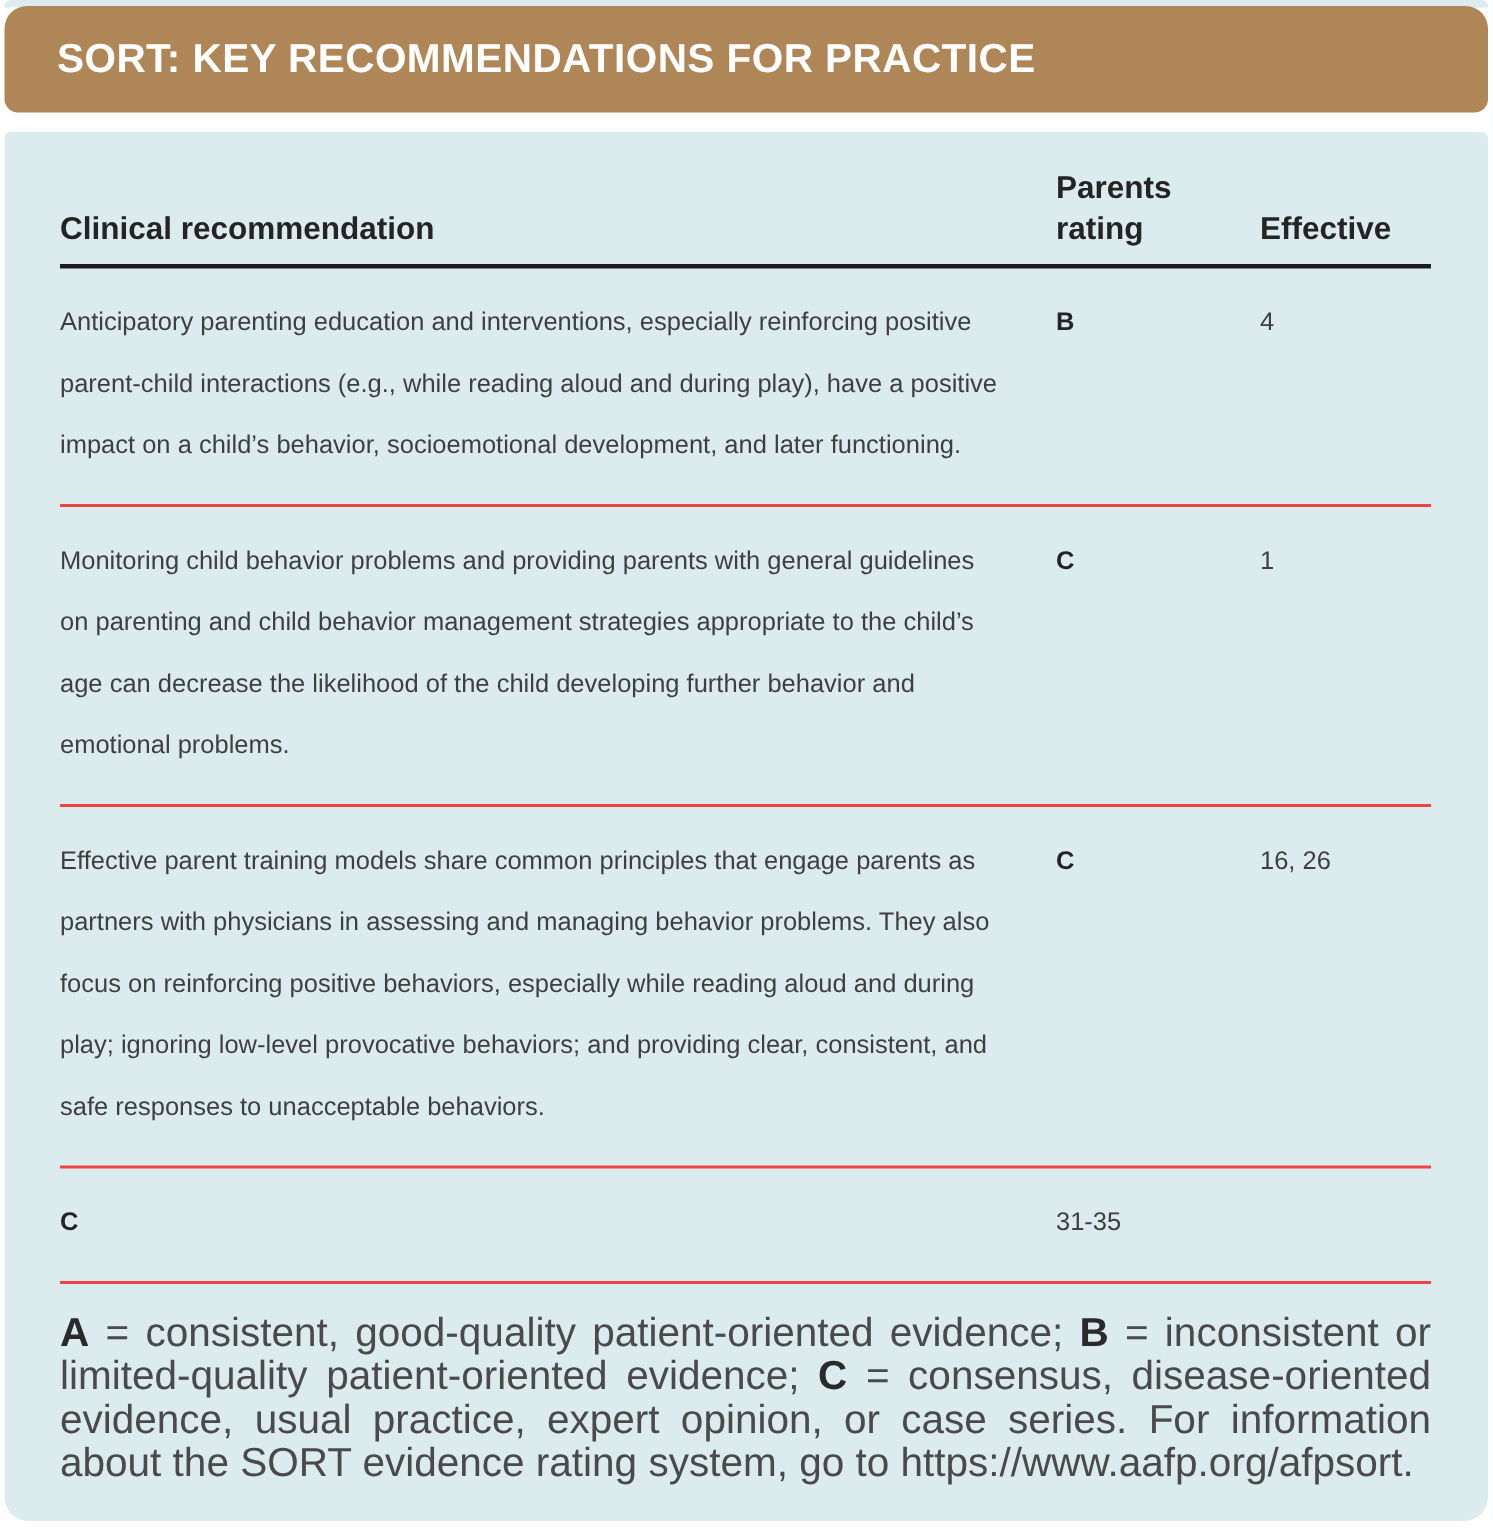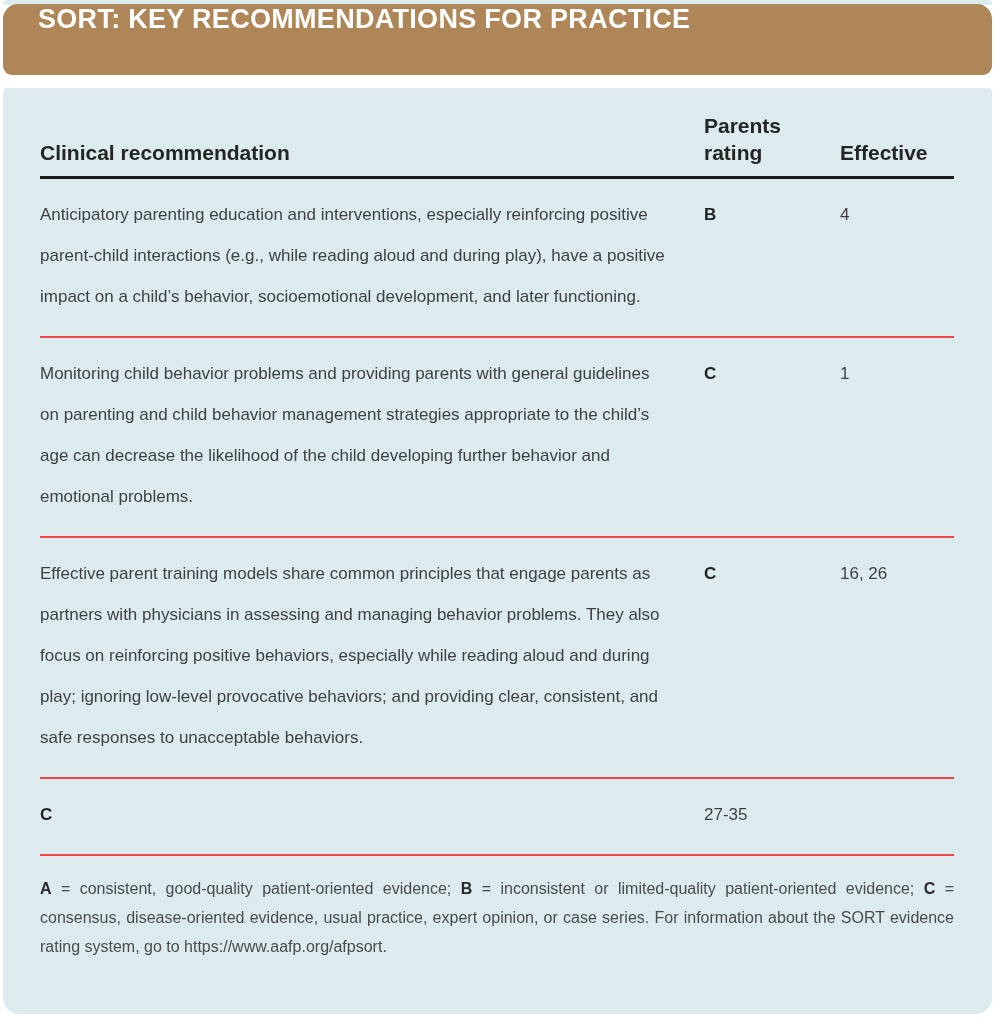--- a/index.html
+++ b/index.html
@@ -18,20 +18,21 @@
     background: #dcebee;
     border-radius: 4px 4px 0 0;
   }
   .title-bar {
     position: absolute;
     top: 4px; left: 3px; right: 3px;
     height: 71px;
     background: #ae8657;
     border-radius: 15px 15px 9px 9px;
     display: flex;
+    align-items: center;
     padding-left: 35px;
     box-sizing: border-box;
   }
   .title-text {
     color: #ffffff;
     font-size: 27px;
     font-weight: bold;
     letter-spacing: 0.3px;
   }
   .panel {
@@ -64,21 +65,21 @@
   .row {
     padding: 15px 0 19px;
     border-bottom: 2px solid #ef4444;
     font-size: 17px;
     line-height: 41px;
   }
   .cell-rec { padding-right: 34px; }
   .cell-rating { font-weight: bold; color: #242424; }
   .footnote {
     padding-top: 18px;
-    font-size: 16px;
+    font-size: 27px;
     line-height: 29px;
     text-align: justify;
     color: #4a4a4a;
   }
   .fn-bold { font-weight: bold; color: #2a2a2a; }
 </style>
 </head>
 <body>
 
 <div class="page">
@@ -112,21 +113,21 @@
     </div>
 
     <div class="grid row">
       <div class="cell-rec">Effective parent training models share common principles that engage parents as partners with physicians in assessing and managing behavior problems. They also focus on reinforcing positive behaviors, especially while reading aloud and during play; ignoring low-level provocative behaviors; and providing clear, consistent, and safe responses to unacceptable behaviors.</div>
       <div class="cell-rating">C</div>
       <div class="cell-refs">16, 26</div>
     </div>
 
     <div class="grid row">
       <div class="cell-rating">C</div>
-      <div class="cell-refs">27-35</div>
+      <div class="cell-refs">31-35</div>
     </div>
 
     <div class="footnote">
       <span class="fn-bold">A</span><span> = consistent, good-quality patient-oriented evidence; </span><span class="fn-bold">B</span><span> = inconsistent or limited-quality patient-oriented evidence; </span><span class="fn-bold">C</span><span> = consensus, disease-oriented evidence, usual practice, expert opinion, or case series. For information about the SORT evidence rating system, go to https://www.aafp.org/afpsort.</span>
     </div>
 
   </div>
 
 </div>
 

